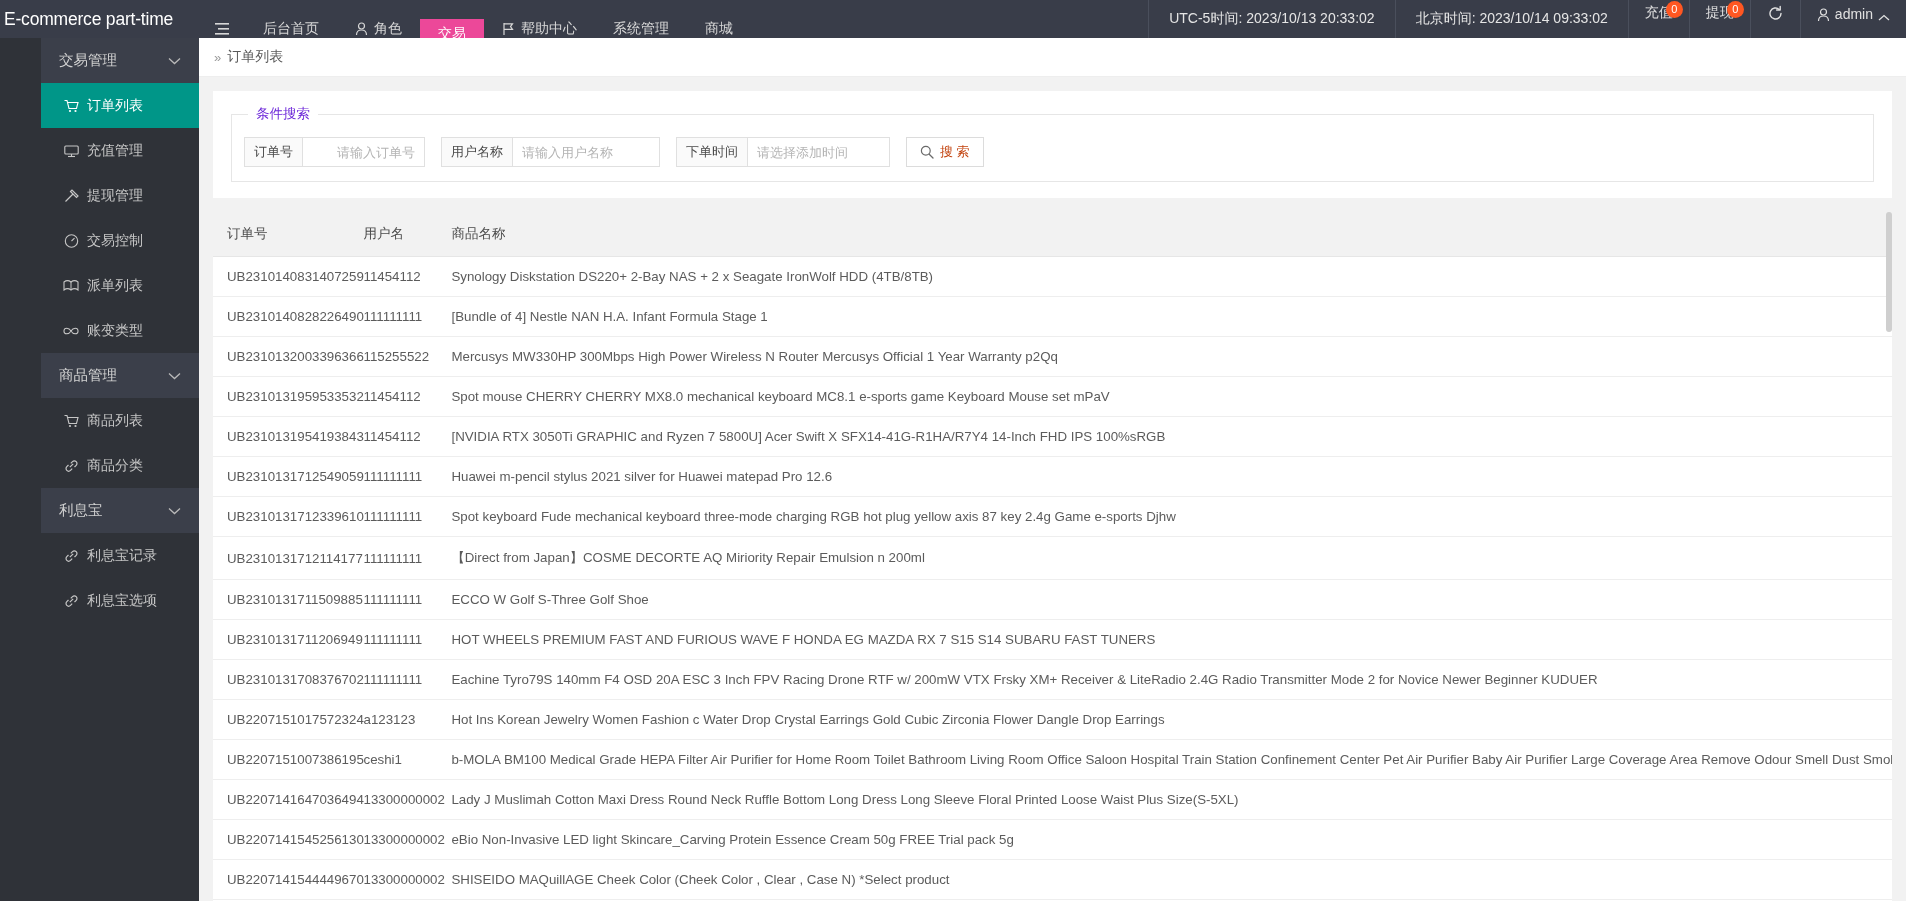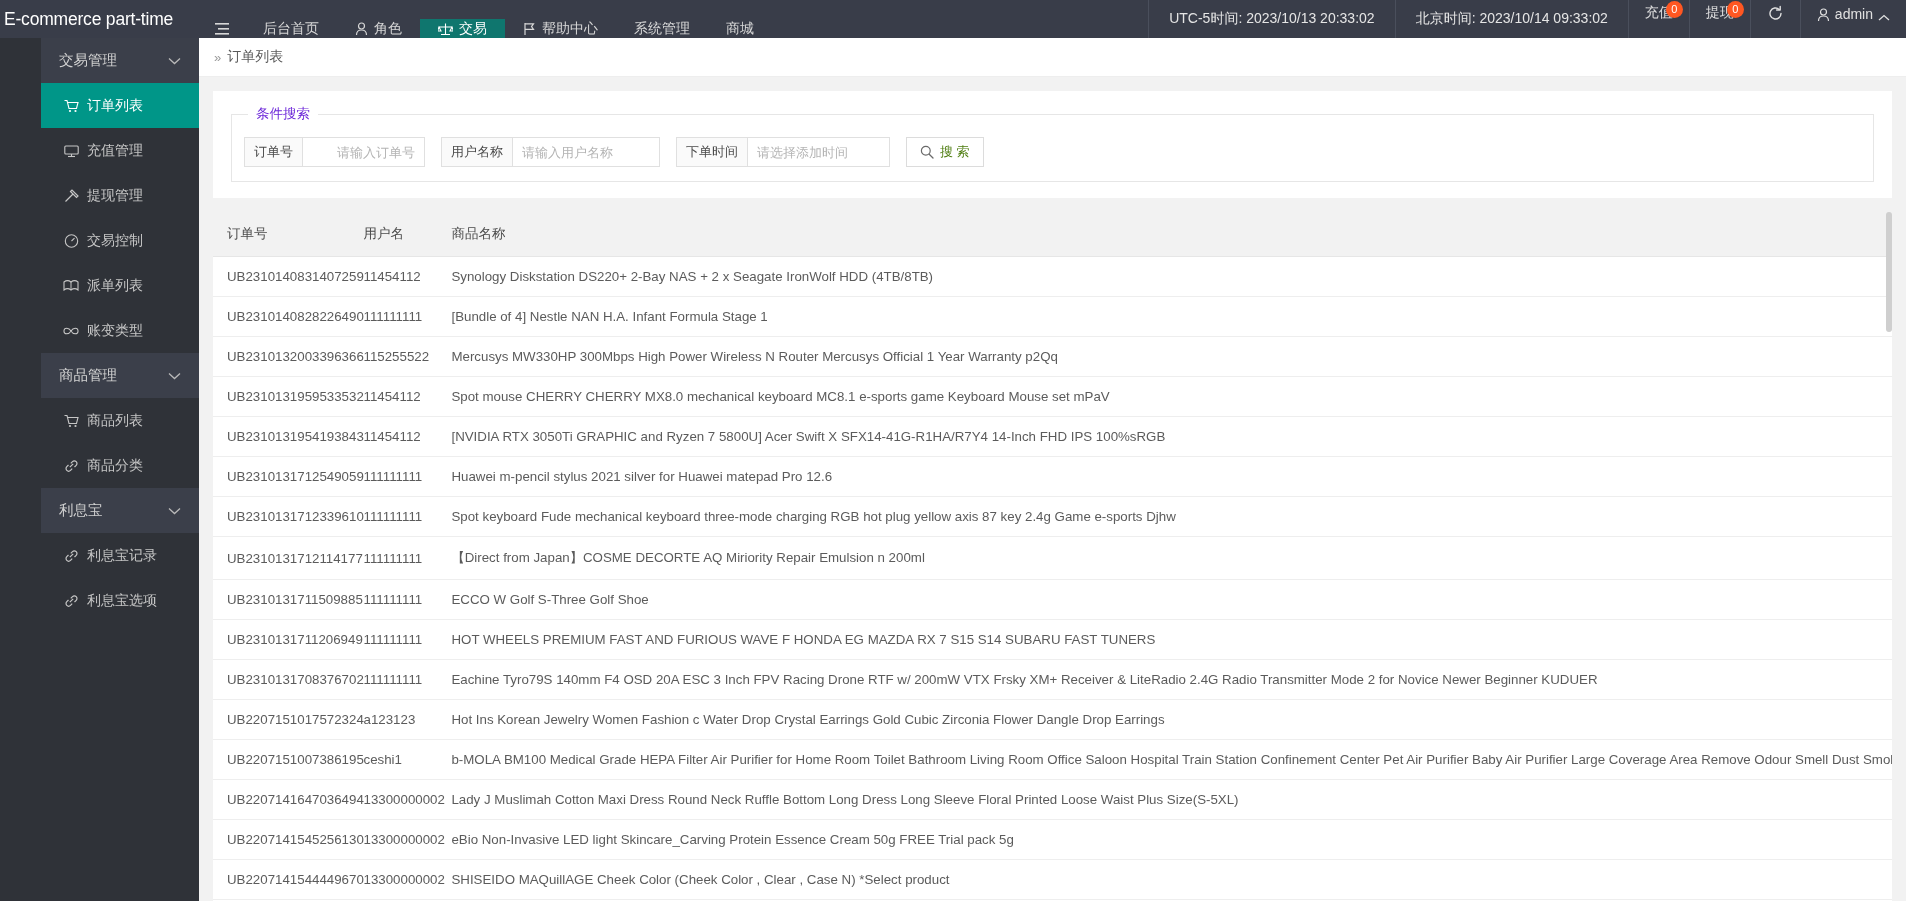--- a/index.html
+++ b/index.html
@@ -33,21 +33,21 @@
     display: flex; align-items: center;
     padding: 0 18px;
     color: #d7d7d7;
     white-space: nowrap;
     font-size: 14px;
     gap: 6px;
     cursor: pointer;
     margin-top: 19px;
   }
   .nav-item.hamburger { padding: 0 15px; font-size: 16px; }
-  .nav-item.active { background: #0f766e; color: #fff; }
+  .nav-item.active { background: #ec4899; color: #fff; flex-direction: column; }
   .nav-spacer { flex: 1 1 auto; }
   .nav-time {
     display: flex; align-items: center;
     padding: 0 20px;
     color: #e5e5e5; font-size: 14px;
     border-left: 1px solid #4a4f5c;
     white-space: nowrap;
   }
   .nav-right {
     display: flex; align-items: flex-end;
@@ -172,21 +172,21 @@
   .w-order { width: 123px; text-align: right; }
   .w-user { width: 148px; }
   .w-time { width: 143px; }
   .btn-search {
     display: inline-flex; align-items: center; gap: 6px;
     height: 30px;
     padding: 0 13px;
     border: 1px solid #dcdcdc;
     background: #fff;
     font-size: 13px;
-    color: #4d7c0f;
+    color: #c2410c;
     cursor: pointer;
     font-family: "Liberation Sans", sans-serif;
   }
 
   
   .table-wrap {
     margin-top: 14px;
     background: #fff;
     overflow: hidden;
     height: 740px;

